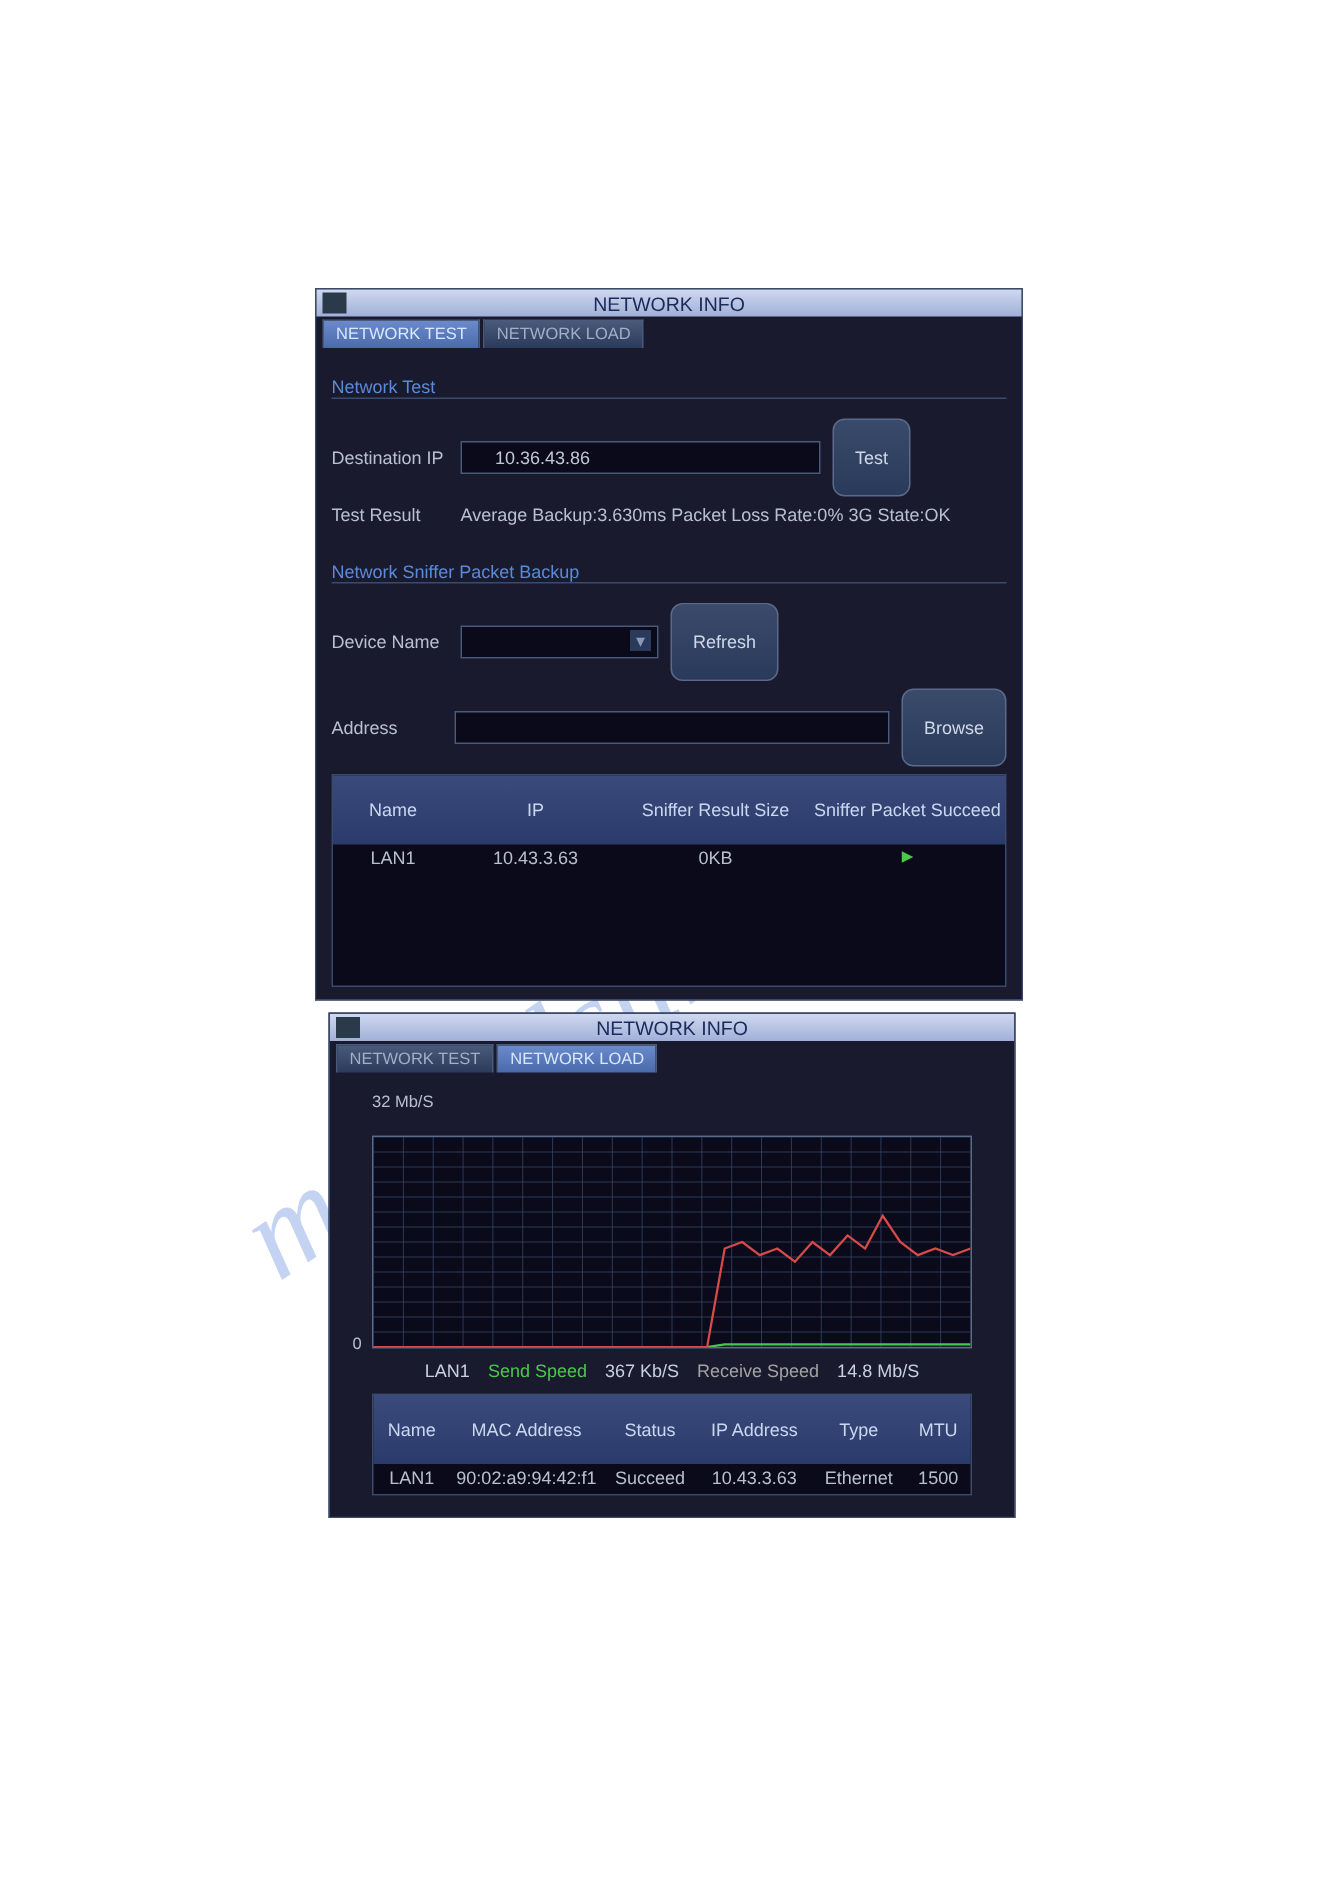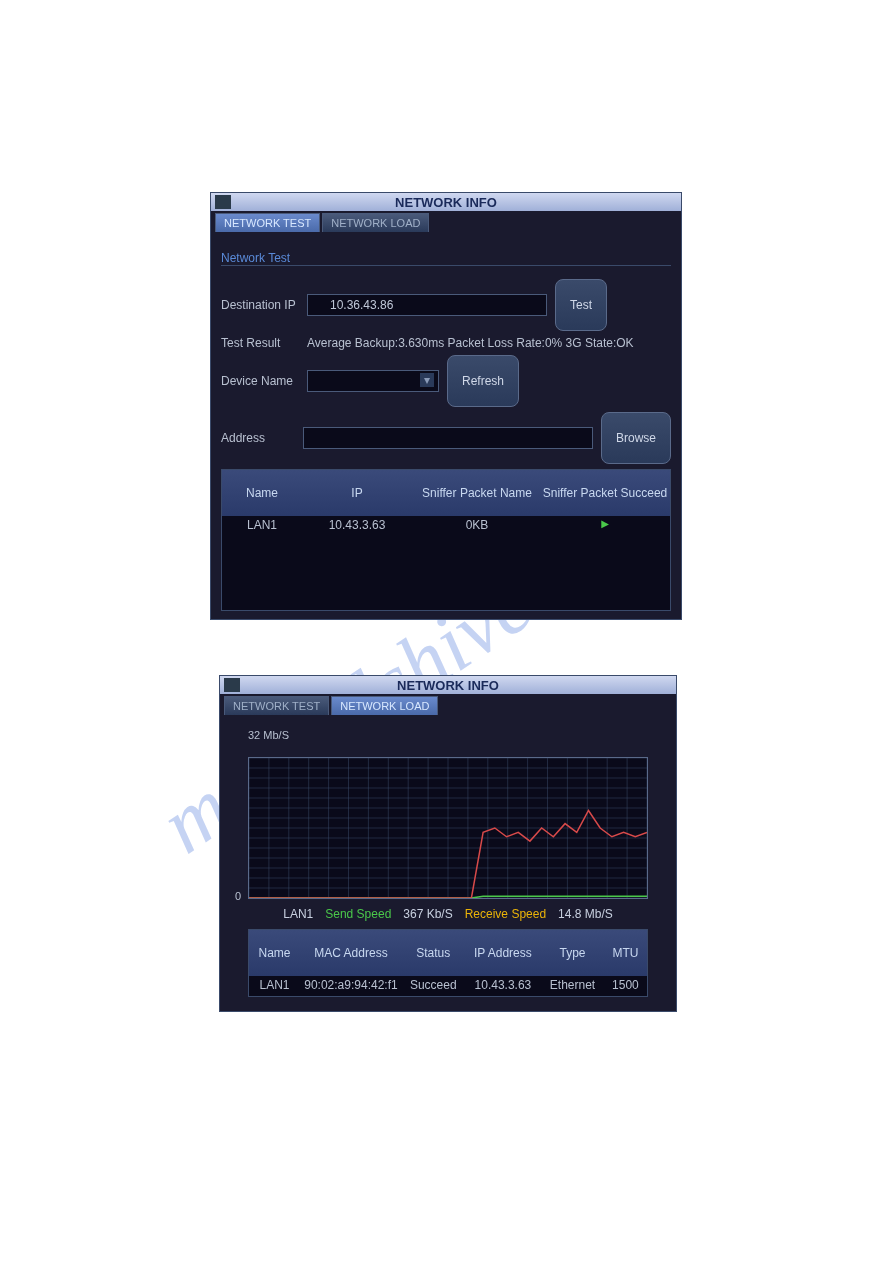--- a/index.html
+++ b/index.html
@@ -1,40 +1,40 @@
 <!DOCTYPE html>
 <html><head>
 <meta charset="utf-8">
 <style>
 body{margin:0;background:#fff;font-family:Arial,sans-serif;font-size:12px;width:893px;height:1263px;position:relative}
 .win{position:absolute;background:#1a1a2e;border:1px solid #3a4a6a}
 .titlebar{background:linear-gradient(#d0d8f0,#a0b0d8);height:18px;display:flex;align-items:center;position:relative}
 .title-icon{width:16px;height:14px;background:#2a3a4a;margin:0 4px;display:inline-block}
-.title-text{position:absolute;left:50%;transform:translateX(-50%);color:#1a2a5a;font-weight:bold;font-size:13px}
+.title-text{position:absolute;left:50%;transform:translateX(-50%);color:#1a2a5a;font-weight:normal;font-size:13px}
 .tabbar{background:#1a1a2e;padding:2px 4px 0;display:flex;gap:2px}
 .tab{padding:3px 8px;font-size:11px;cursor:pointer;border:1px solid #4a5a7a;border-bottom:none}
 .tab.active{background:linear-gradient(#6a8acc,#4a6aaa);color:#d8e8ff}
 .tab.inactive{background:linear-gradient(#4a5a7a,#2a3a5a);color:#a0b0c8}
 .content{padding:8px 10px;background:#1a1a2e}
 .section-label{color:#5a8ad8;font-size:12px;border-bottom:1px solid #3a4a6a;margin:6px 0 8px;flex:1}
 .row{display:flex;align-items:center;margin:5px 0;gap:8px}
 .label{color:#b8c0d0;width:78px;font-size:12px}
 .input{background:#0a0a1a;border:1px solid #4a5a7a;color:#c0c8d8;padding:2px 22px;height:16px;font-size:12px}
 .btn{background:linear-gradient(#3a4a6a,#2a3a5a);border:1px solid #5a6a8a;color:#d0d8e8;padding:18px 14px;font-size:12px;cursor:pointer;border-radius:8px}
 .select{background:#0a0a1a;border:1px solid #4a5a7a;color:#c0c8d8;height:20px;width:130px;position:relative}
 .select::after{content:"▾";position:absolute;right:4px;top:2px;color:#8a9ab8;background:#2a3a5a;width:14px;text-align:center}
 .table{border:1px solid #3a4a6a;background:#0a0a1a;margin-top:4px}
 .thead{background:linear-gradient(#3a4a7a,#2a3a6a);color:#c8d8f0;display:flex;padding:16px 0}
 .th,.td{text-align:center;font-size:12px}
 .trow{display:flex;color:#b8c0d0;padding:2px 0}
 .result-text{color:#b8c0d0;font-size:12px}
 .chart-area{border:1px solid #5a6a8a;margin:4px 18px;height:140px;background:#0a0a1a;position:relative}
 .ylabel{color:#b8c0d0;font-size:11px;margin:6px 0 16px 18px}
 .legend-row{display:flex;gap:12px;justify-content:center;margin:8px 0;font-size:12px}
-.lg-white{color:#c8d0e0}.lg-green{color:#4ac84a}.lg-red{color:#eab308}
+.lg-white{color:#c8d0e0}.lg-green{color:#4ac84a}.lg-red{color:#a3a3a3}
 .wm{position:absolute;font-size:84px;color:rgba(90,130,220,0.35);font-style:italic;font-family:'Segoe Script',cursive;transform:rotate(-34deg);pointer-events:none;white-space:nowrap}
 svg{display:block}
 .play-icon{color:#4ac84a;font-size:10px}
 </style>
 </head>
 <body>
 
 <div class="wm" style="left:120px;top:620px">manualshive.com</div>
 
 <div class="win" style="left:210px;top:192px;width:470px">
@@ -52,35 +52,38 @@
       </div>
     <div class="row">
       <div class="label">Destination IP</div>
       <input class="input" style="width: 194px;" value="10.36.43.86">
       <button class="btn">Test</button>
     </div>
     <div class="row">
       <div class="label">Test Result</div>
       <div class="result-text">Average Backup:3.630ms  Packet Loss Rate:0%  3G State:OK</div>
     </div>
+    <div class="row" style="margin-top:18px">
+        <div class="section-label">Network Sniffer Packet Backup</div>
+      </div>
     <div class="row">
       <div class="label">Device Name</div>
       <div class="select"></div>
       <button class="btn">Refresh</button>
     </div>
     <div class="row">
       <div class="label">Address</div>
       <input class="input" style="width: 256px;">
       <button class="btn">Browse</button>
     </div>
     <div class="table" style="height:140px">
       <div class="thead">
         <div class="th" style="width:80px">Name</div>
         <div class="th" style="width:110px">IP</div>
-        <div class="th" style="width:130px">Sniffer Packet Name</div>
+        <div class="th" style="width:130px">Sniffer Result Size</div>
         <div class="th" style="width:126px">Sniffer Packet Succeed</div>
       </div>
       <div class="trow">
         <div class="td" style="width:80px">LAN1</div>
         <div class="td" style="width:110px">10.43.3.63</div>
         <div class="td" style="width:130px">0KB</div>
         <div class="td play-icon" style="width:126px">▶</div>
       </div>
     </div>
   </div>

